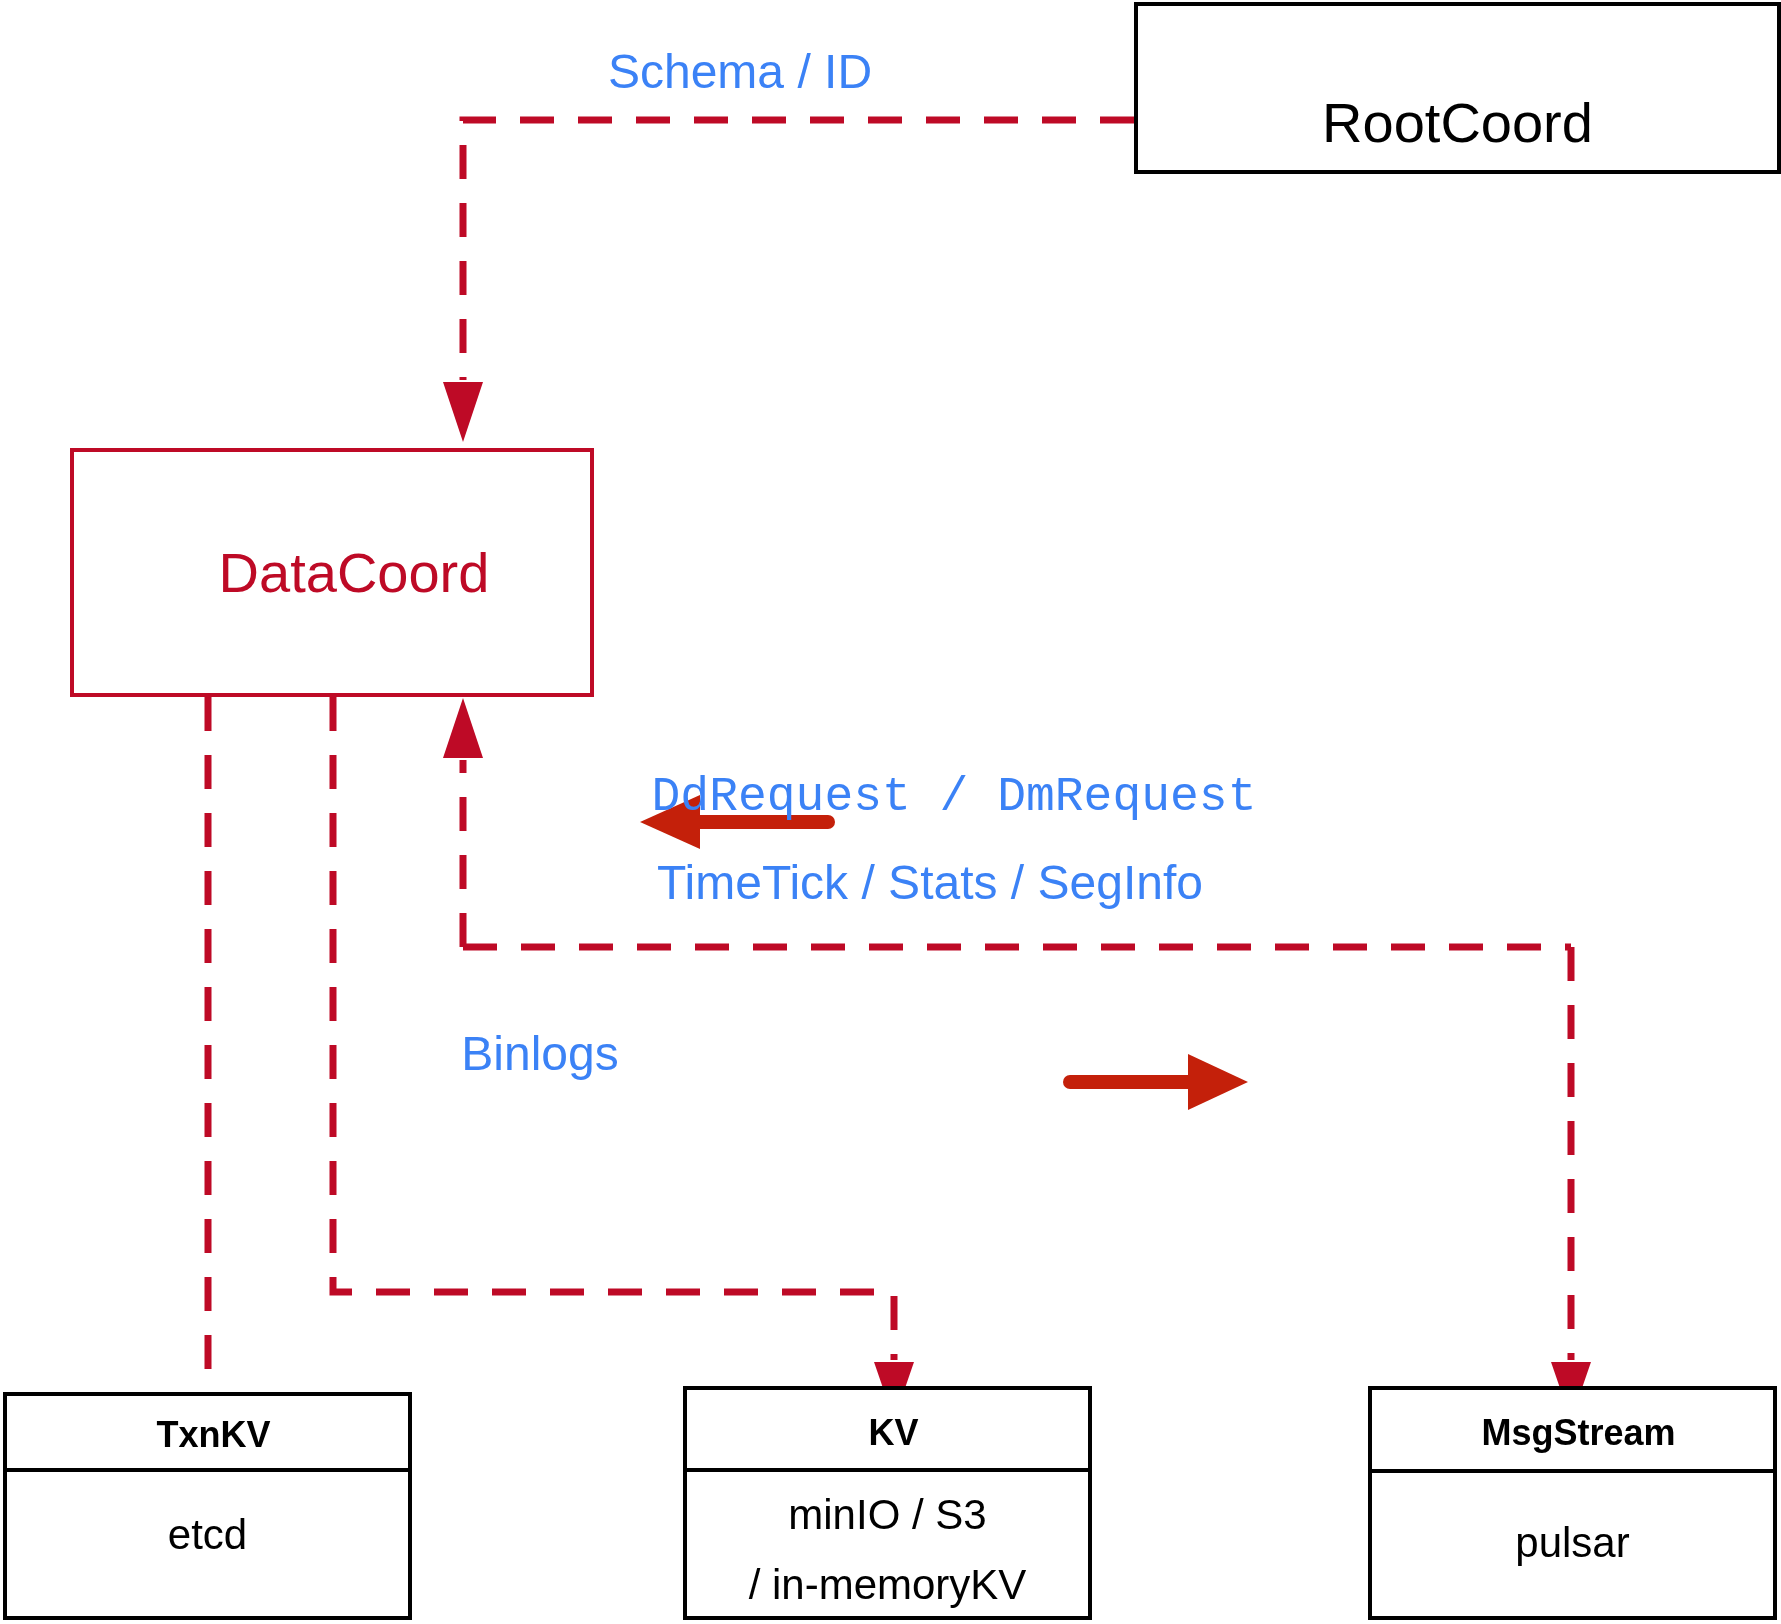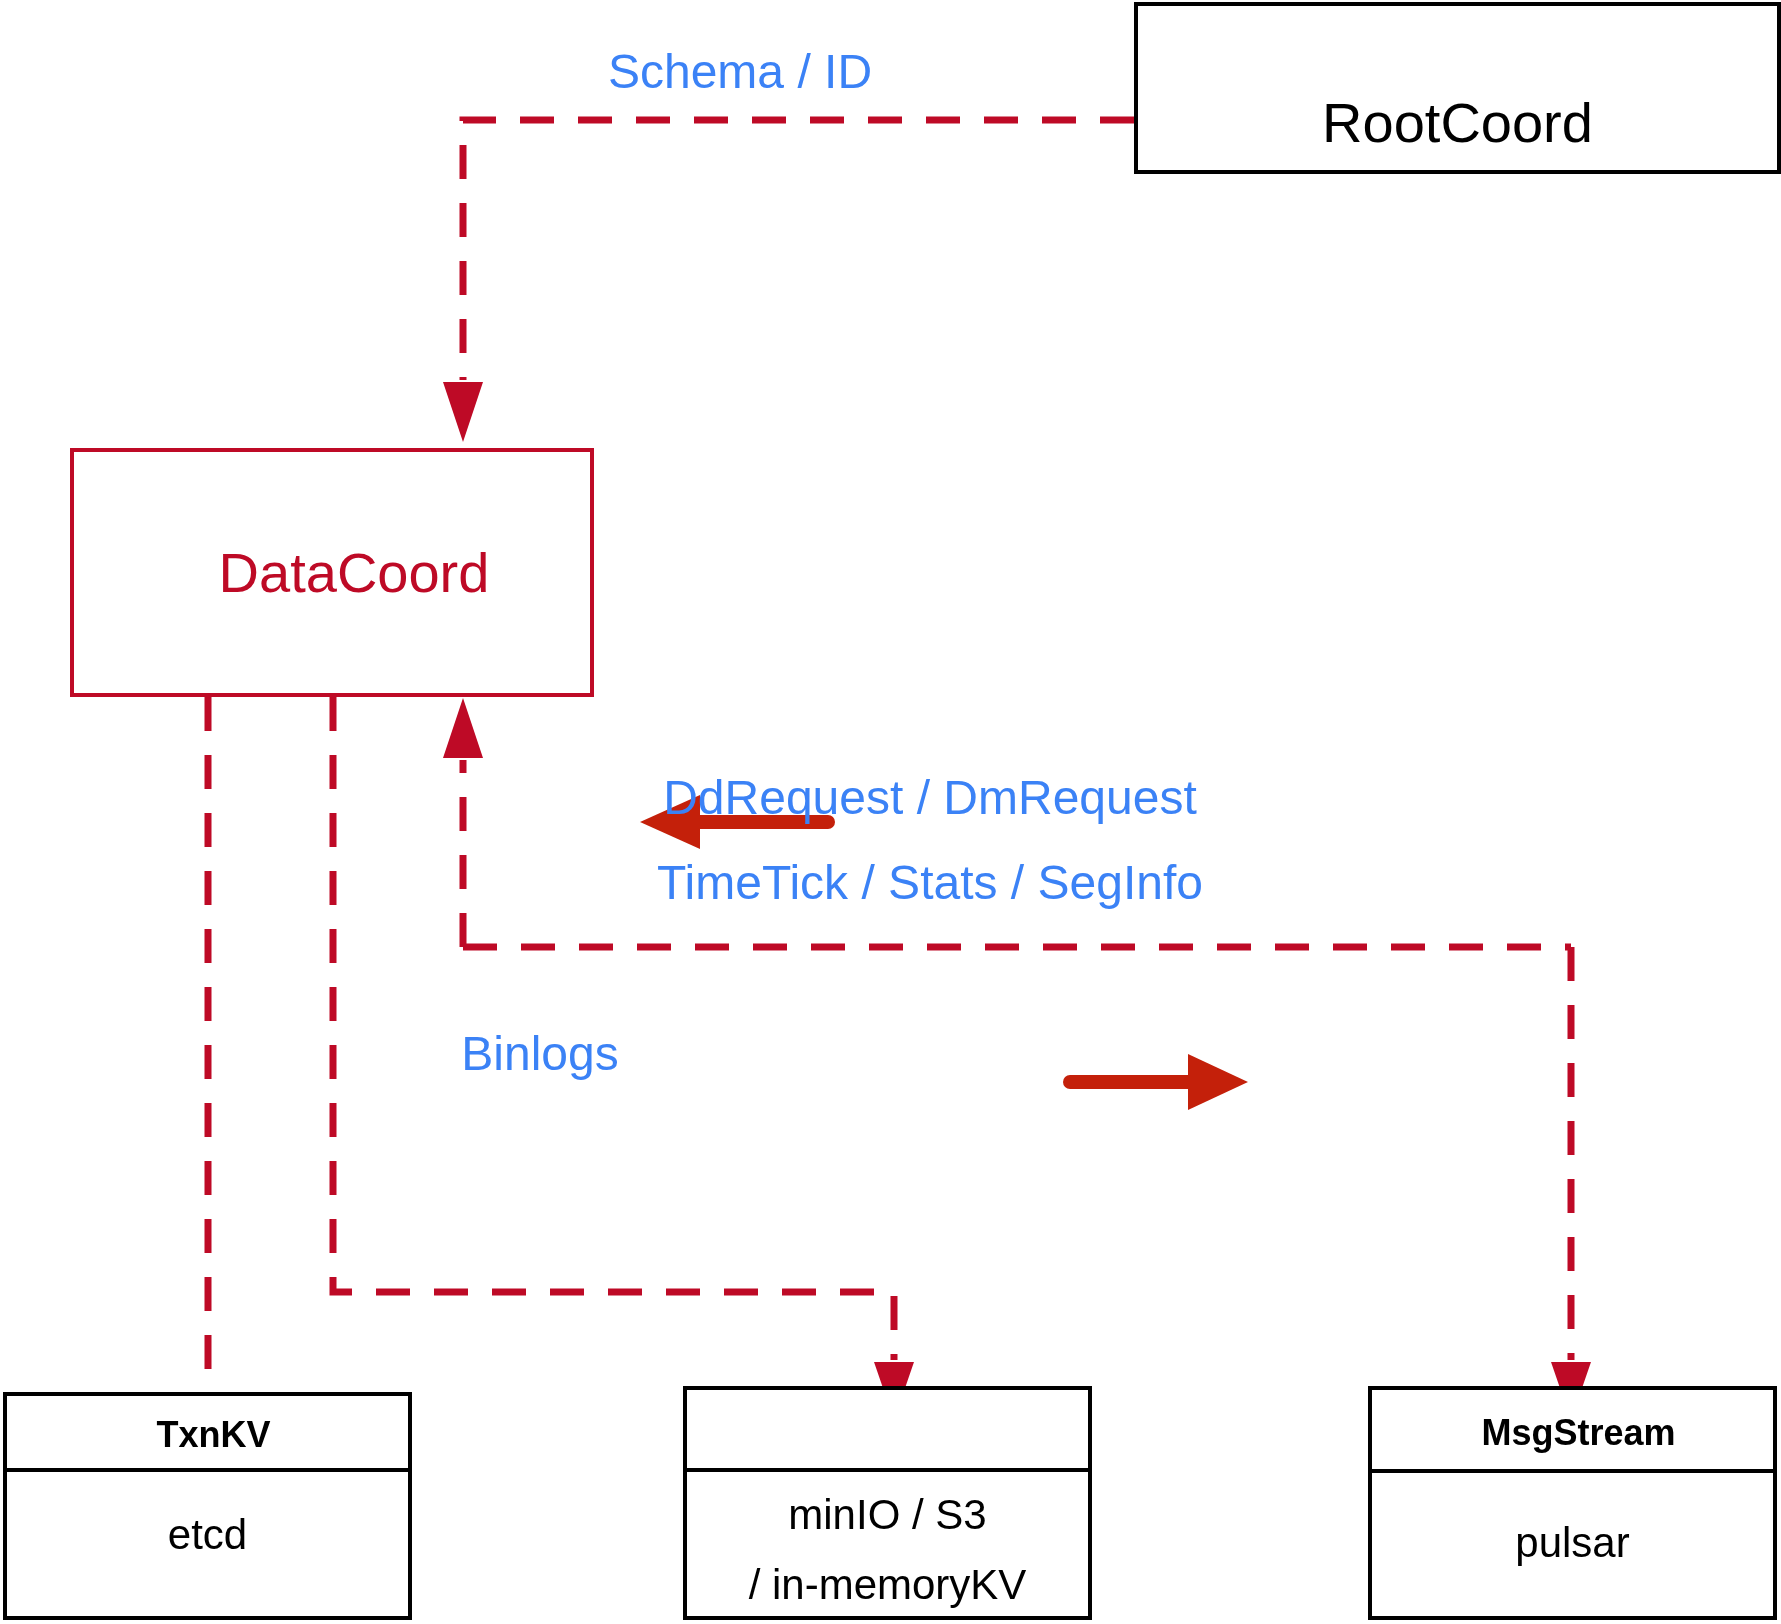--- a/index.html
+++ b/index.html
@@ -123,41 +123,42 @@
     </g>
 
     <g>
       <line x1="1070" y1="1082" x2="1205" y2="1082" stroke="#C4200A" stroke-width="14" stroke-linecap="round"></line>
       <path d="M1248,1082 L1188,1054 L1188,1110 Z" fill="#C4200A"></path>
     </g>
   </svg>
 
   <div class="edge-label" style="left:540px; top:44px; width:400px;">Schema / ID</div>
 
-  <div class="edge-label" style="left:470px; top:770px; width:920px;">DdRequest / DmRequest</div>
+  <div class="edge-label" style="left:494px; top:770px; width:920px;font-family:Liberation Mono, monospace;">DdRequest / DmRequest</div>
 
   <div class="edge-label" style="left:460px; top:855px; width:940px;">TimeTick / Stats / SegInfo</div>
 
   <div class="edge-label" style="left:360px; top:1026px; width:360px;">Binlogs</div>
 
   <div class="node-box black-box" style="left:1134px; top:2px; width:647px; height:172px;">
     <div class="node-title-plain" style="top:84px;">RootCoord</div>
   </div>
 
   <div class="node-box red-box" style="left:70px; top:448px; width:524px; height:249px;">
     <div class="node-title-red" style="top:88px;padding-left:44px;">DataCoord</div>
   </div>
 
   <div class="node-box black-box" style="left:3px; top:1392px; width:409px; height:228px;">
     <div class="compartment-head" style="top:18px;">TxnKV</div>
     <div class="divider" style="top:72px;"></div>
     <div class="compartment-body" style="top:112px;">etcd</div>
   </div>
 
   <div class="node-box black-box" style="left:683px; top:1386px; width:409px; height:234px;">
+    <div class="compartment-head" style="top:22px;">KV</div>
     <div class="divider" style="top:78px;"></div>
     <div class="compartment-body" style="top:98px;">minIO / S3</div>
     <div class="compartment-body" style="top:152px;margin-top:16px;">/ in-memoryKV</div>
   </div>
 
   <div class="node-box black-box" style="left:1368px; top:1386px; width:409px; height:234px;">
     <div class="compartment-head" style="top:22px;">MsgStream</div>
     <div class="divider" style="top:79px;"></div>
     <div class="compartment-body" style="top:126px;">pulsar</div>
   </div>

